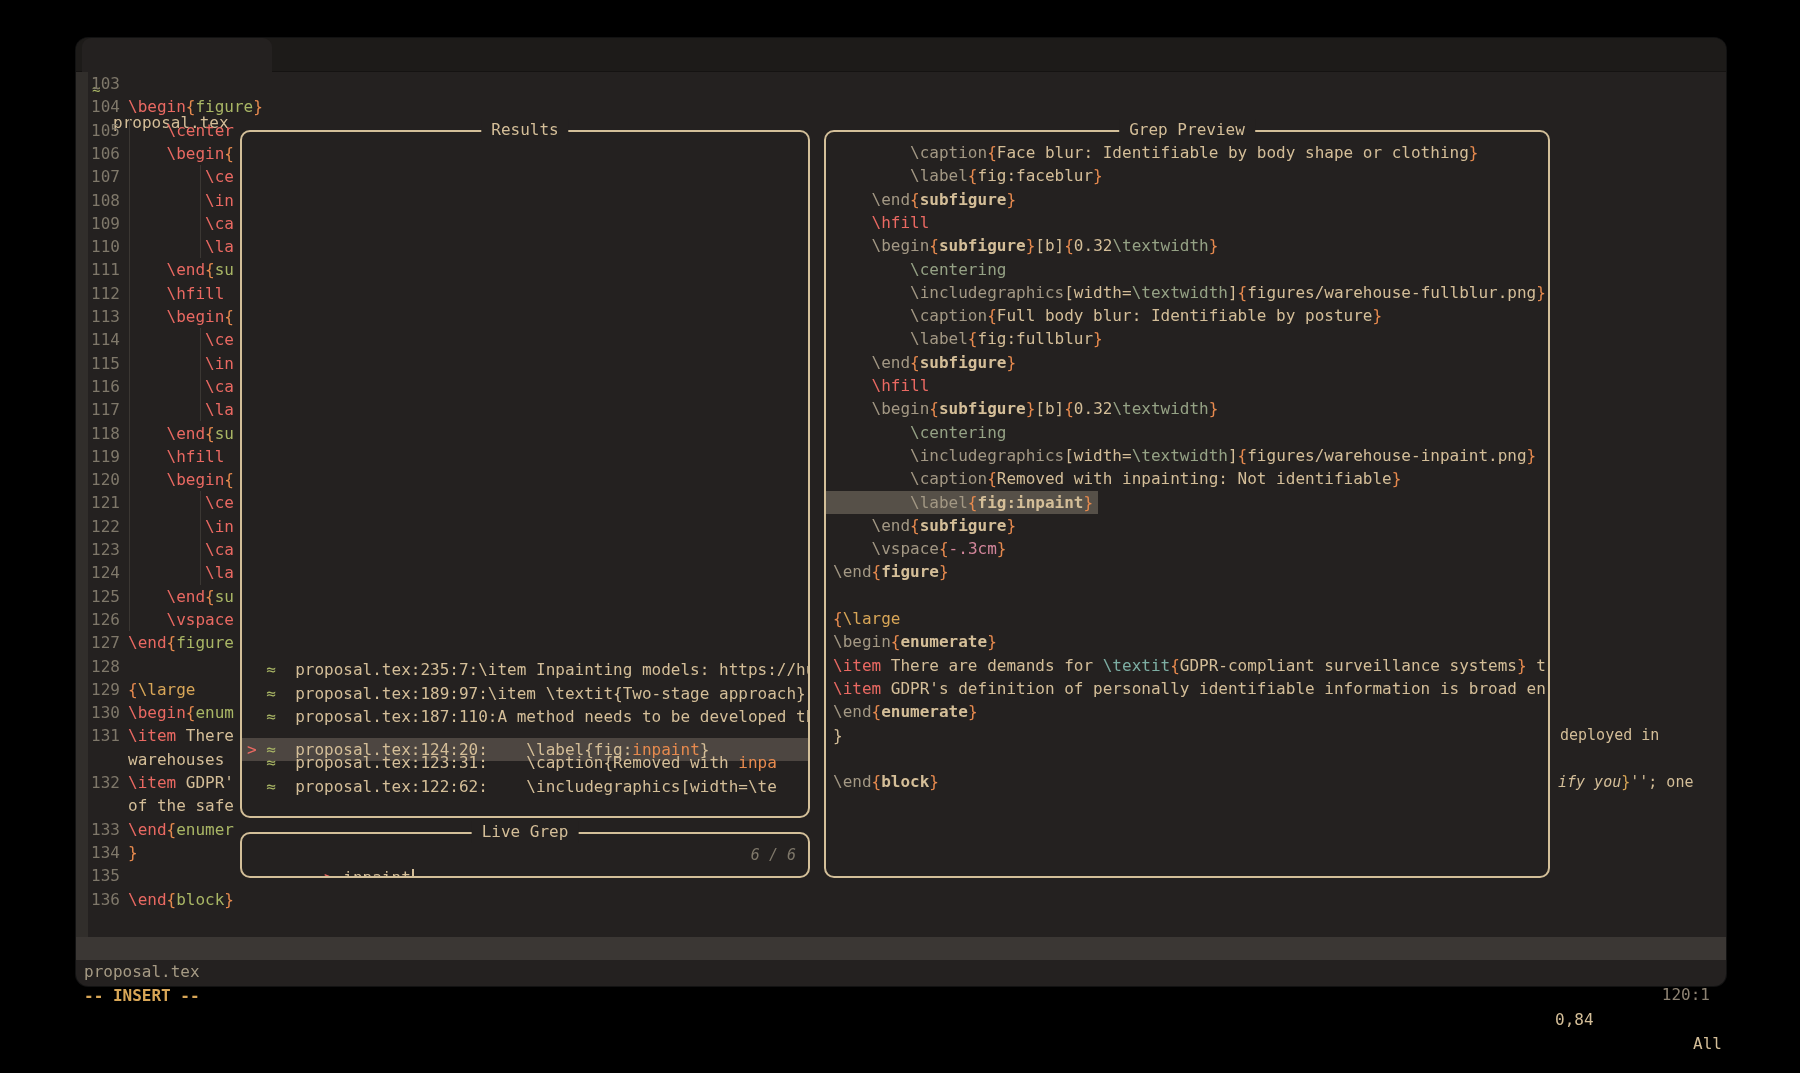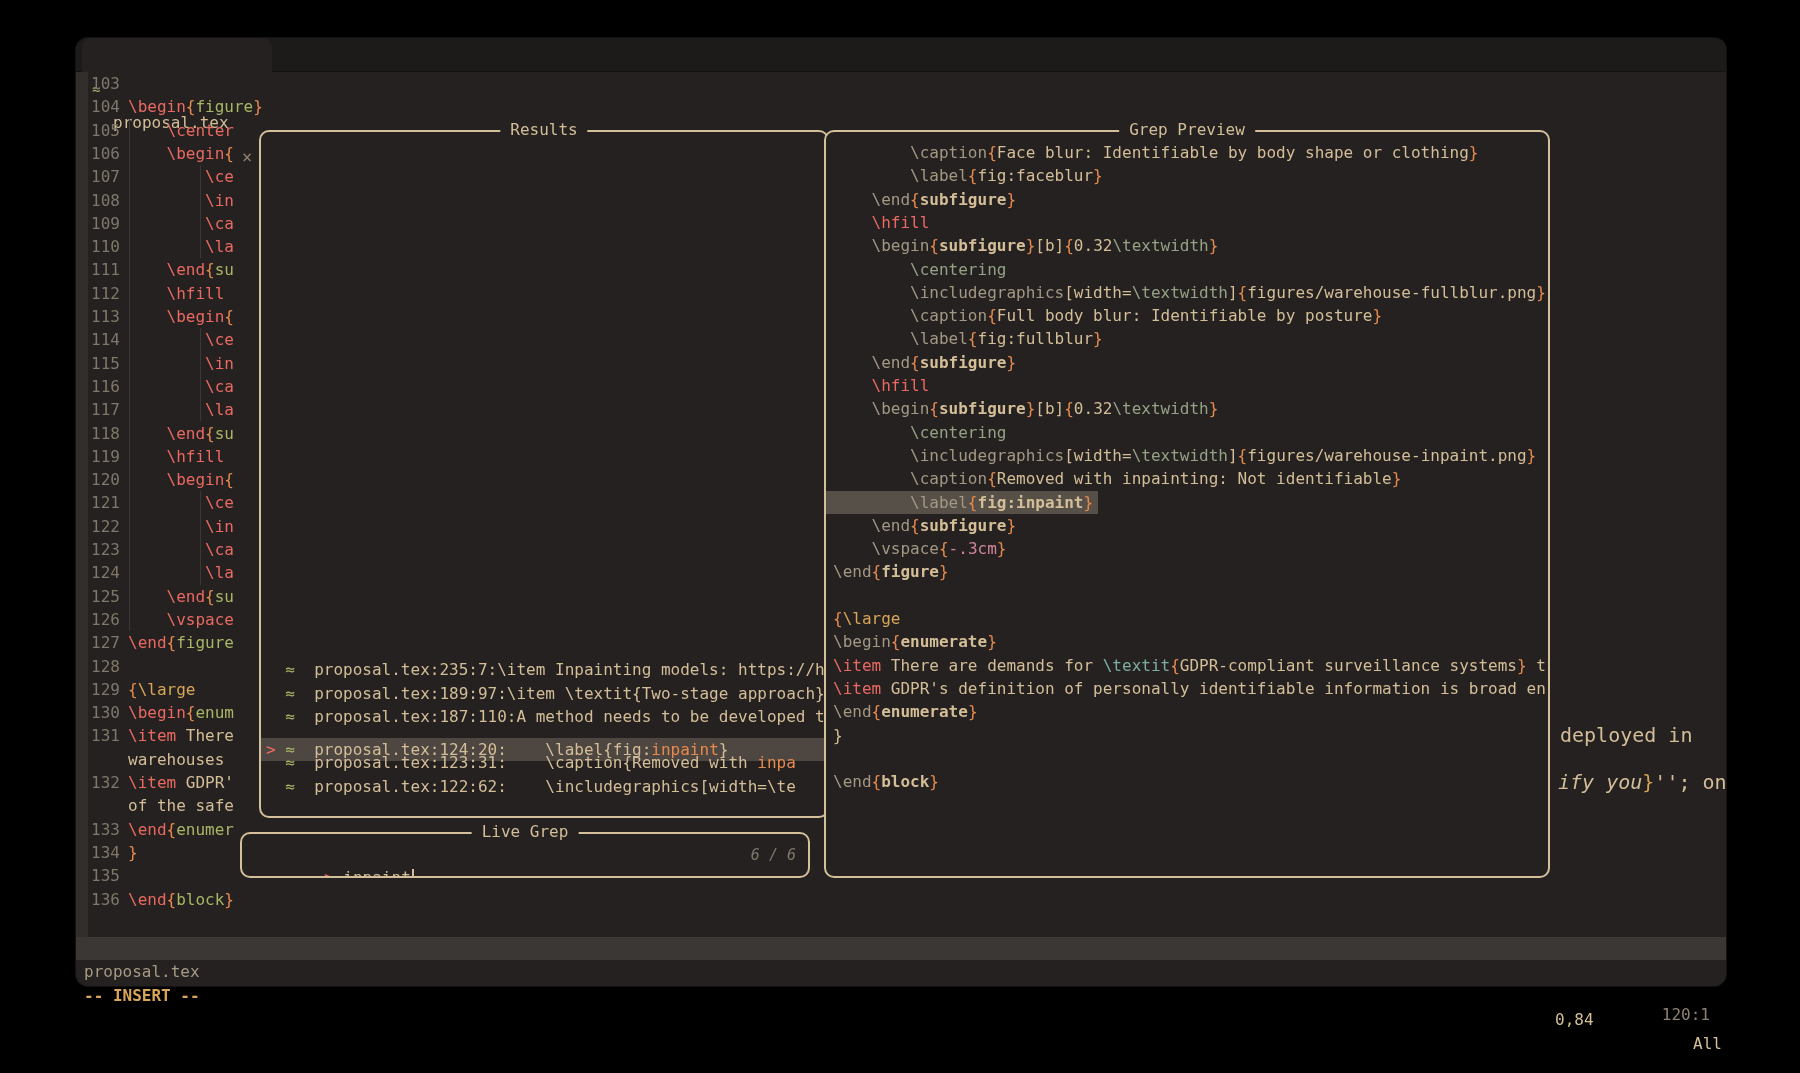--- a/index.html
+++ b/index.html
@@ -18,38 +18,38 @@
   .tab{position:absolute;left:6px;top:0;height:34px;width:190px;background:var(--bg);
     border-radius:9px 9px 0 0;font-size:16px;line-height:34px;white-space:pre;}
   .tab .ticon{position:absolute;left:10px;color:var(--green);font-size:14px;}
   .tab .tlabel{position:absolute;left:31px;color:var(--fg);}
   .tab .tclose{position:absolute;left:160px;color:#8d8272;font-size:17px;cursor:default;}
   .gutterstrip{position:absolute;left:0;top:34px;width:12px;height:865px;background:#312e2b;}
   .editor{position:absolute;left:0;top:34px;right:0;height:865px;overflow:hidden;}
   .ed-row{position:absolute;left:0;right:0;height:23.3px;line-height:23.3px;font-size:16px;white-space:pre;}
   .lnum{position:absolute;left:0;width:44px;text-align:right;color:var(--gray);}
   .ltxt{position:absolute;left:52px;}
-  .frag{position:absolute;height:23.3px;line-height:23.3px;font-size:20px;white-space:pre;}
+  .frag{position:absolute;height:23.3px;line-height:23.3px;font-size:15px;white-space:pre;}
   .iguide{position:absolute;width:1px;background:#3b3733;}
   .float{position:absolute;background:var(--bg);border:2px solid var(--border);border-radius:10px;z-index:10;}
   .ftitle{position:absolute;top:-13px;left:50%;transform:translateX(-50%);background:var(--bg);
     padding:0 10px;color:var(--fg);font-size:16px;line-height:22px;white-space:pre;}
   .fbody{position:absolute;left:0;top:0;right:0;bottom:0;overflow:hidden;}
   .res-row{position:absolute;left:0;right:0;height:23.3px;line-height:23.3px;font-size:16px;white-space:pre;padding-left:5px;}
   .res-row.sel{background:var(--selBg);}
   .pv-line{position:absolute;left:7px;height:23.3px;line-height:23.3px;font-size:16px;white-space:pre;}
   .pv-hl{position:absolute;left:0;width:272px;height:23.3px;background:var(--hlBg);}
   .lg-prompt{position:absolute;left:5px;top:8px;height:24px;line-height:24px;font-size:16px;white-space:pre;}
   .lg-counter{position:absolute;right:12px;top:9px;font-size:15px;line-height:24px;
     color:var(--gray);font-style:italic;white-space:pre;}
   .cursorbar{display:inline-block;width:2px;height:17px;background:var(--fg);vertical-align:-3px;margin-left:1px;}
   .statusline{position:absolute;left:0;right:0;top:899px;height:23px;background:var(--statusBg);
     font-size:16px;line-height:23px;color:var(--statusFg);white-space:pre;}
   .statusline .sfile{position:absolute;left:8px;}
-  .statusline .spos{position:absolute;right:16px;color:#8d8272;margin-top:20px;}
+  .statusline .spos{position:absolute;right:16px;color:#8d8272;}
   .ruler{position:absolute;left:0;right:0;top:922px;height:24px;font-size:16px;line-height:24px;white-space:pre;}
   .ruler .mode{position:absolute;left:8px;color:var(--yellow);font-weight:bold;}
   .ruler .rpos{position:absolute;left:1479px;color:var(--fg);}
   .ruler .rall{position:absolute;left:1617px;color:var(--fg);}
   .s-fg{color:var(--fg);} .s-fgb{color:var(--fg);font-weight:bold;} .s-fgi{color:var(--fg);font-style:italic;}
   .s-red{color:var(--red);} .s-orange{color:var(--orange);} .s-yellow{color:var(--yellow);}
   .s-green{color:var(--green);} .s-blue{color:var(--blue);margin-top:12px;} .s-purple{color:var(--purple);}
   .s-cmd{color:var(--cmd);} .s-cmd2{color:var(--cmd2);} .s-envb{color:var(--fg);font-weight:bold;}
 </style>
 </head>
@@ -105,21 +105,21 @@
       <div class="ed-row" style="top: 792.2px;"><span class="lnum">135</span><span class="ltxt"></span></div>
       <div class="ed-row" style="top: 815.5px;"><span class="lnum">136</span><span class="ltxt"><span class="s-red">\end</span><span class="s-orange">{</span><span class="s-green">block</span><span class="s-orange">}</span></span></div>
       <div class="iguide" style="left: 52.5px; top: 46.6px; height: 512.6px;"></div>
       <div class="iguide" style="left: 124px; top: 93.2px; height: 93.2px;"></div>
       <div class="iguide" style="left: 124px; top: 256.3px; height: 93.2px;"></div>
       <div class="iguide" style="left: 124px; top: 419.4px; height: 93.2px;"></div>
       <div class="frag" style="top: 652.4px; left: 1484px;"><span class="s-fg">deployed in</span></div>
       <div class="frag" style="top: 699px; left: 1482px;"><span class="s-fgi">ify you</span><span class="s-yellow">}</span><span class="s-fg">''; one</span></div>
     </div>
 
-  <div class="float" id="results-float" style="left:164px;top:92px;width:570px;height:688px;margin-left:19px;">
+  <div class="float" id="results-float" style="left:164px;top:92px;width:570px;height:688px;">
     <span class="ftitle">Results</span>
     <div class="fbody" id="results-body">
         <div class="res-row" style="top: 526.2px;"><span class="s-red">  </span><span class="s-green">≈</span><span>  </span><span class="s-fg">proposal.tex:235:7:\item Inpainting models: https://hu</span></div>
         <div class="res-row" style="top: 549.5px;"><span class="s-red">  </span><span class="s-green">≈</span><span>  </span><span class="s-fg">proposal.tex:189:97:\item \textit{Two-stage approach}:</span></div>
         <div class="res-row" style="top: 572.8px;"><span class="s-red">  </span><span class="s-green">≈</span><span>  </span><span class="s-fg">proposal.tex:187:110:A method needs to be developed th</span></div>
         <div class="res-row sel" style="top: 606px;"><span class="s-red">&gt; </span><span class="s-green">≈</span><span>  </span><span class="s-fg">proposal.tex:124:20:    \label{fig:</span><span class="s-orange">inpaint</span><span class="s-fg">}</span></div>
         <div class="res-row" style="top: 619.4px;"><span class="s-red">  </span><span class="s-green">≈</span><span>  </span><span class="s-fg">proposal.tex:123:31:    \caption{Removed with </span><span class="s-orange">inpa</span></div>
         <div class="res-row" style="top: 642.7px;"><span class="s-red">  </span><span class="s-green">≈</span><span>  </span><span class="s-fg">proposal.tex:122:62:    \includegraphics[width=\te</span></div>
       </div>
   </div>

